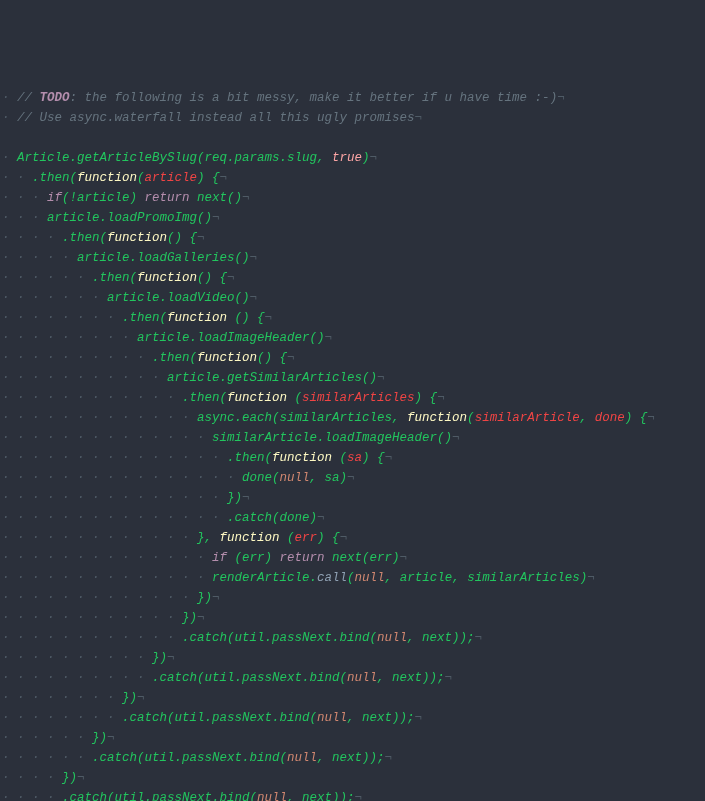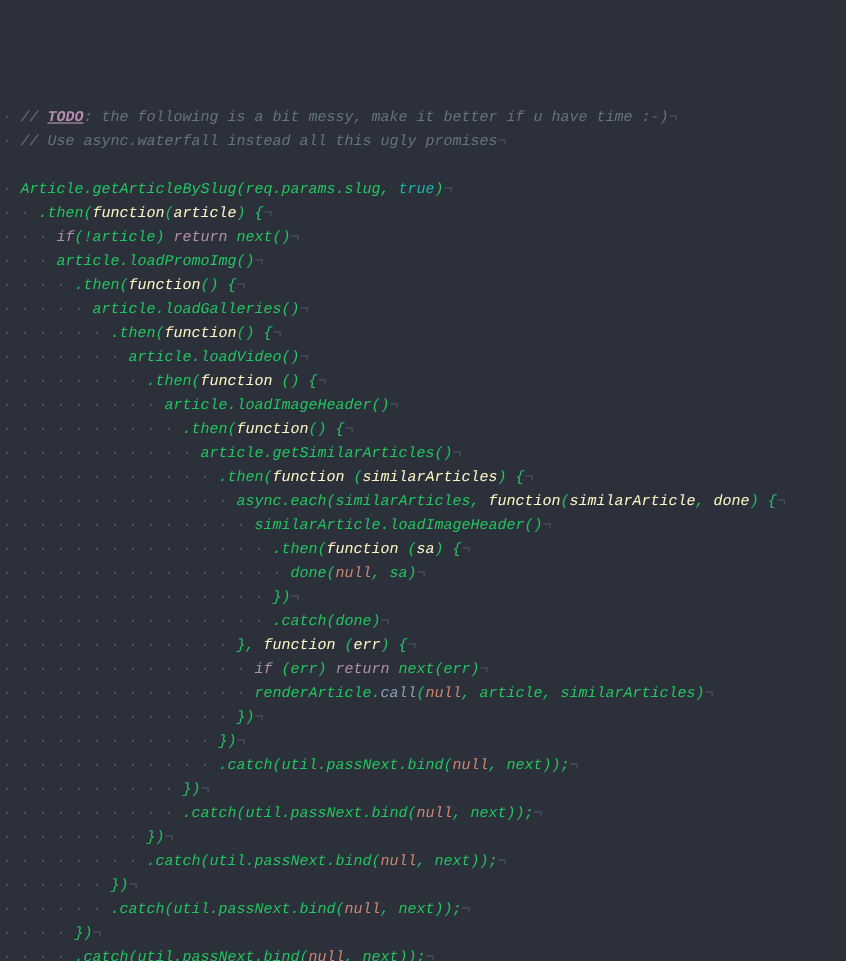--- a/index.html
+++ b/index.html
@@ -9,25 +9,25 @@
     font-size: 12.5px;
     line-height: 1.6;
     color: #c0c5ce;
     padding: 8px 2px;
     width: 705px;
     font-style: italic;
     white-space: pre;
   }
   .line { display: block; }
   .comment { color: #65737e; }
-  .todo { color: #b48ead; font-weight: bold; text-decoration: underline; }
+  .todo { color: #b48ead; font-weight: bold; }
   .kw { color: #b48ead; }
-  .fn { color: #fef9c3; }
+  .fn { color: #ef4444; }
   .fnk { color: #fef9c3; }
-  .bool { color: #14b8a6; font-style: italic; }
+  .bool { color: #fca5a5; font-style: italic; }
   .null { color: #d08770; text-align: right; }
   .call-accent { color: #8fa1b3; }
   .invis { color: #4f5b66; }
   .dot { color: #4f5b66; }
   .p { color: #22c55e; }
 </style>
 </head>
 <body>
 
 

